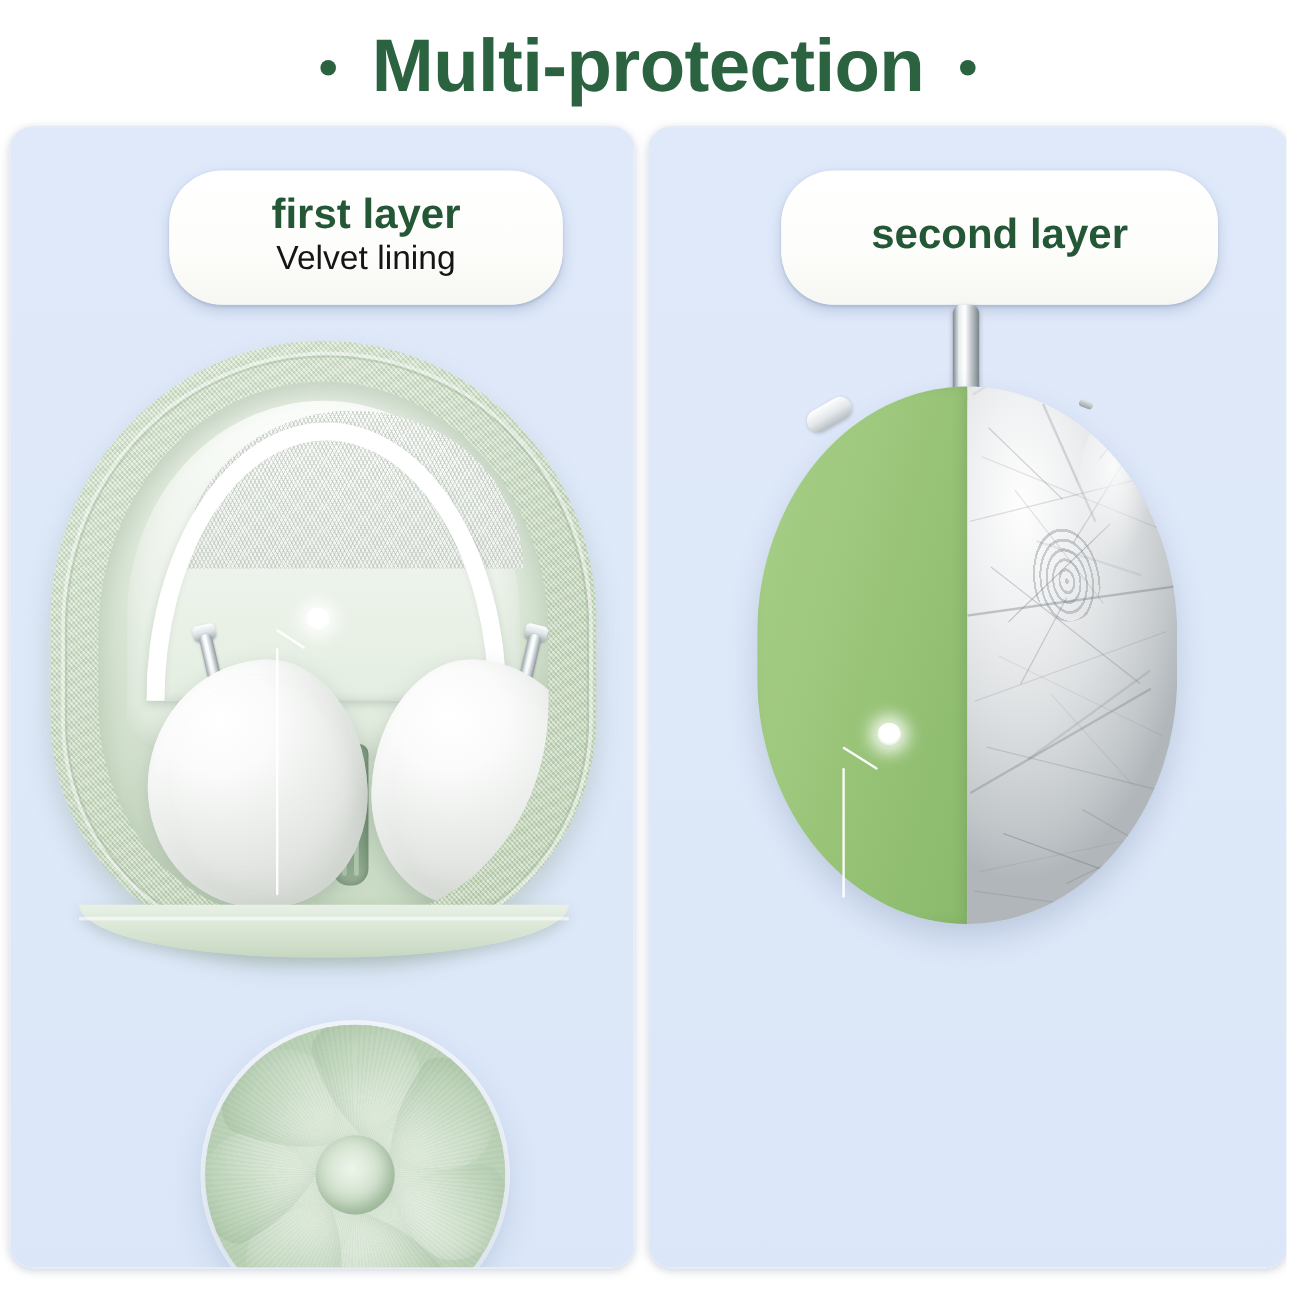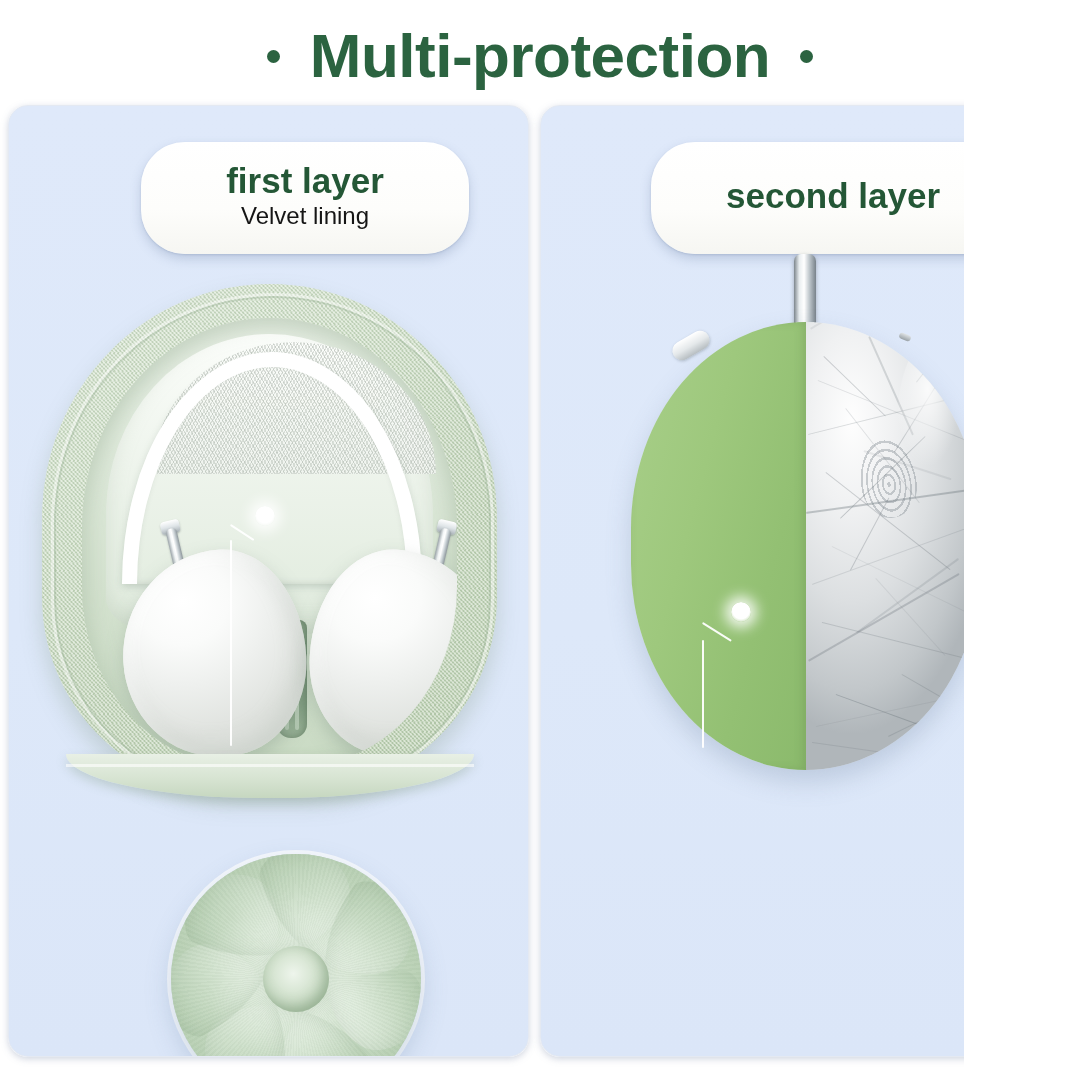--- a/index.html
+++ b/index.html
@@ -4,21 +4,21 @@
 <title>Multi-protection</title>
 <style>
   html,body{margin:0;padding:0;}
   body{
     width:1080px;height:1080px;
     background:#ffffff;
     font-family:"Liberation Sans","DejaVu Sans",sans-serif;
     overflow:hidden;
     position:relative;
   }
-  #stage{position:absolute;inset:0;width:964px;height:1080px;overflow:hidden;}
+  #stage{position:absolute;inset:0;width:1072px;height:1080px;overflow:hidden;}
 
   
   .title-row{
     position:absolute;left:0;top:18px;width:1080px;height:76px;
     display:flex;align-items:center;justify-content:center;gap:30px;
   }
   .title-dot{
     width:13px;height:13px;border-radius:50%;
     background:#2b6340;flex:0 0 auto;
   }
@@ -49,21 +49,21 @@
     padding:10px 26px 14px;
   }
   .card-left{left:132px;width:276px;height:88px;}
   .card-right{left:110px;width:312px;height:88px;}
   .label-title{
     font-size:35px;font-weight:bold;color:#245736;line-height:1.05;
     white-space:nowrap;
     text-align:center;
   }
   .label-sub{
-    font-size:24px;color:#151515;line-height:1.15;margin-top:2px;
+    font-size:28px;color:#151515;line-height:1.15;margin-top:2px;
     white-space:nowrap;
   }
 
   
   .case-wrap{position:absolute;left:33px;top:178px;width:455px;height:540px;}
 
   
   .case-shell{
     position:absolute;left:0;top:0;width:455px;height:508px;
     border-radius:52% 52% 44% 44% / 48% 48% 40% 40%;

